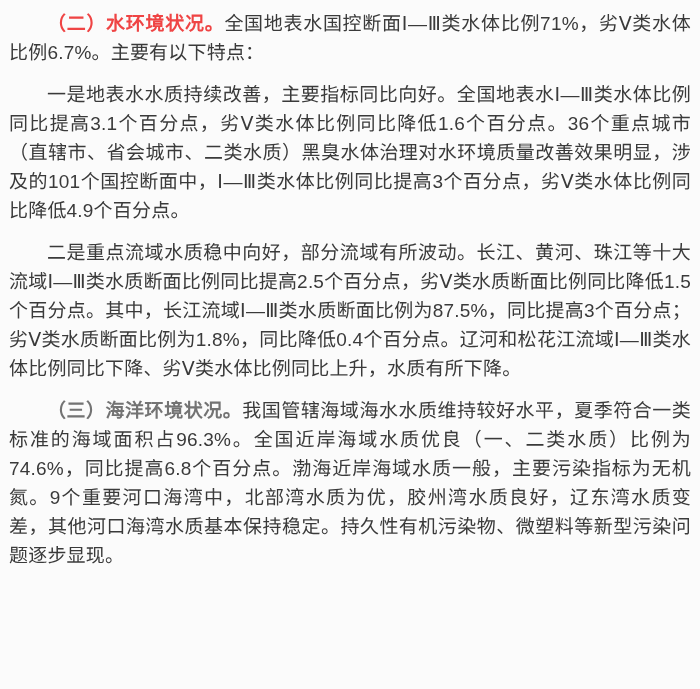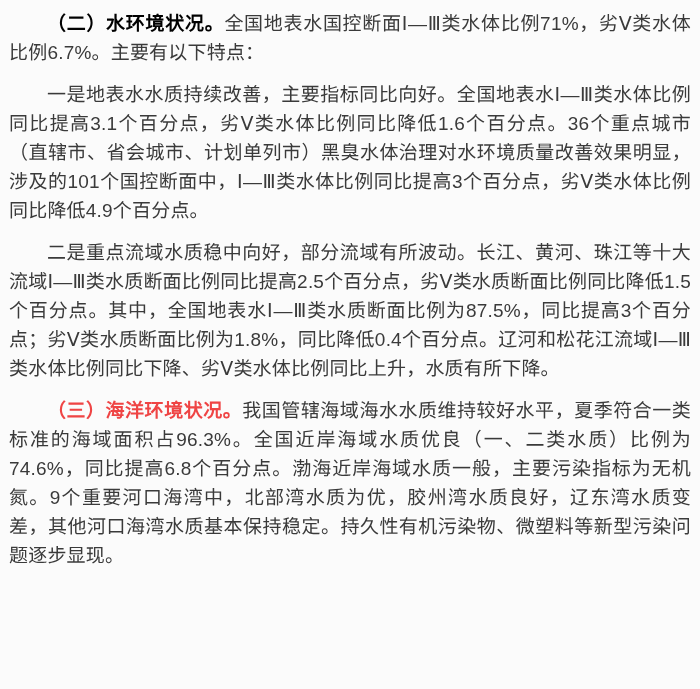--- a/index.html
+++ b/index.html
@@ -35,29 +35,29 @@
   .doc p .para-text {
     font-weight: 400;
   }
 </style>
 </head>
 <body style="background: rgb(251, 251, 251);">
 
 <div class="doc" style="color: rgb(58, 58, 58);">
 
   <p>
-    <span class="para-heading" style="color: #000000;">（二）水环境状况。</span><span class="para-text">全国地表水国控断面Ⅰ—Ⅲ类水体比例71%，劣Ⅴ类水体比例6.7%。主要有以下特点：</span>
+    <span class="para-heading" style="color: #ef4444;">（二）水环境状况。</span><span class="para-text">全国地表水国控断面Ⅰ—Ⅲ类水体比例71%，劣Ⅴ类水体比例6.7%。主要有以下特点：</span>
   </p>
 
   <p>
-    <span class="para-text">一是地表水水质持续改善，主要指标同比向好。全国地表水Ⅰ—Ⅲ类水体比例同比提高3.1个百分点，劣Ⅴ类水体比例同比降低1.6个百分点。36个重点城市（直辖市、省会城市、计划单列市）黑臭水体治理对水环境质量改善效果明显，涉及的101个国控断面中，Ⅰ—Ⅲ类水体比例同比提高3个百分点，劣Ⅴ类水体比例同比降低4.9个百分点。</span>
+    <span class="para-text">一是地表水水质持续改善，主要指标同比向好。全国地表水Ⅰ—Ⅲ类水体比例同比提高3.1个百分点，劣Ⅴ类水体比例同比降低1.6个百分点。36个重点城市（直辖市、省会城市、二类水质）黑臭水体治理对水环境质量改善效果明显，涉及的101个国控断面中，Ⅰ—Ⅲ类水体比例同比提高3个百分点，劣Ⅴ类水体比例同比降低4.9个百分点。</span>
   </p>
 
   <p>
-    <span class="para-text">二是重点流域水质稳中向好，部分流域有所波动。长江、黄河、珠江等十大流域Ⅰ—Ⅲ类水质断面比例同比提高2.5个百分点，劣Ⅴ类水质断面比例同比降低1.5个百分点。其中，全国地表水Ⅰ—Ⅲ类水质断面比例为87.5%，同比提高3个百分点；劣Ⅴ类水质断面比例为1.8%，同比降低0.4个百分点。辽河和松花江流域Ⅰ—Ⅲ类水体比例同比下降、劣Ⅴ类水体比例同比上升，水质有所下降。</span>
+    <span class="para-text">二是重点流域水质稳中向好，部分流域有所波动。长江、黄河、珠江等十大流域Ⅰ—Ⅲ类水质断面比例同比提高2.5个百分点，劣Ⅴ类水质断面比例同比降低1.5个百分点。其中，长江流域Ⅰ—Ⅲ类水质断面比例为87.5%，同比提高3个百分点；劣Ⅴ类水质断面比例为1.8%，同比降低0.4个百分点。辽河和松花江流域Ⅰ—Ⅲ类水体比例同比下降、劣Ⅴ类水体比例同比上升，水质有所下降。</span>
   </p>
 
 
   <p>
-    <span class="para-heading" style="color: #ef4444;">（三）海洋环境状况。</span><span class="para-text">我国管辖海域海水水质维持较好水平，夏季符合一类标准的海域面积占96.3%。全国近岸海域水质优良（一、二类水质）比例为74.6%，同比提高6.8个百分点。渤海近岸海域水质一般，主要污染指标为无机氮。9个重要河口海湾中，北部湾水质为优，胶州湾水质良好，辽东湾水质变差，其他河口海湾水质基本保持稳定。持久性有机污染物、微塑料等新型污染问题逐步显现。</span>
+    <span class="para-heading" style="color: #737373;">（三）海洋环境状况。</span><span class="para-text">我国管辖海域海水水质维持较好水平，夏季符合一类标准的海域面积占96.3%。全国近岸海域水质优良（一、二类水质）比例为74.6%，同比提高6.8个百分点。渤海近岸海域水质一般，主要污染指标为无机氮。9个重要河口海湾中，北部湾水质为优，胶州湾水质良好，辽东湾水质变差，其他河口海湾水质基本保持稳定。持久性有机污染物、微塑料等新型污染问题逐步显现。</span>
   </p>
 
 </div>
 
 </body></html>

